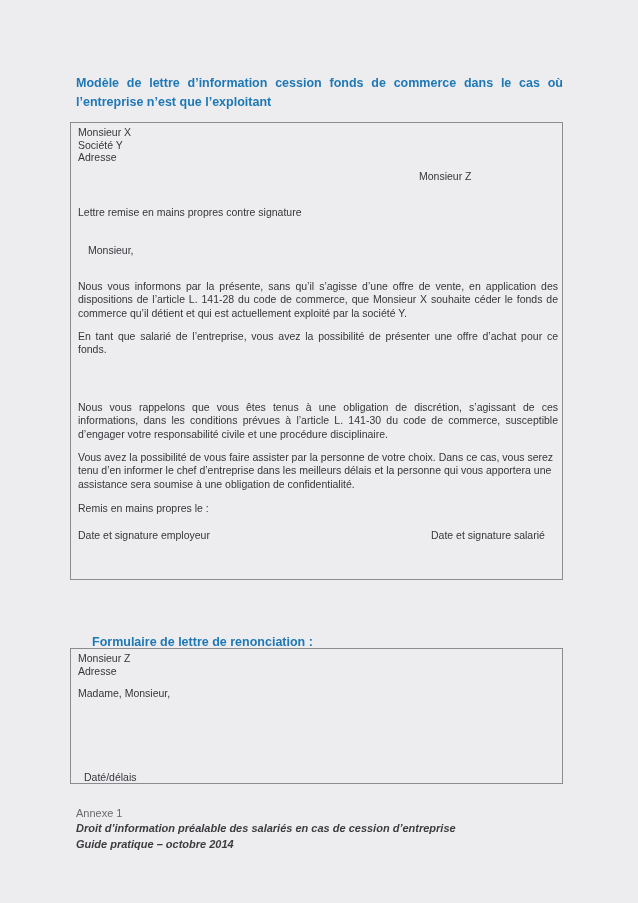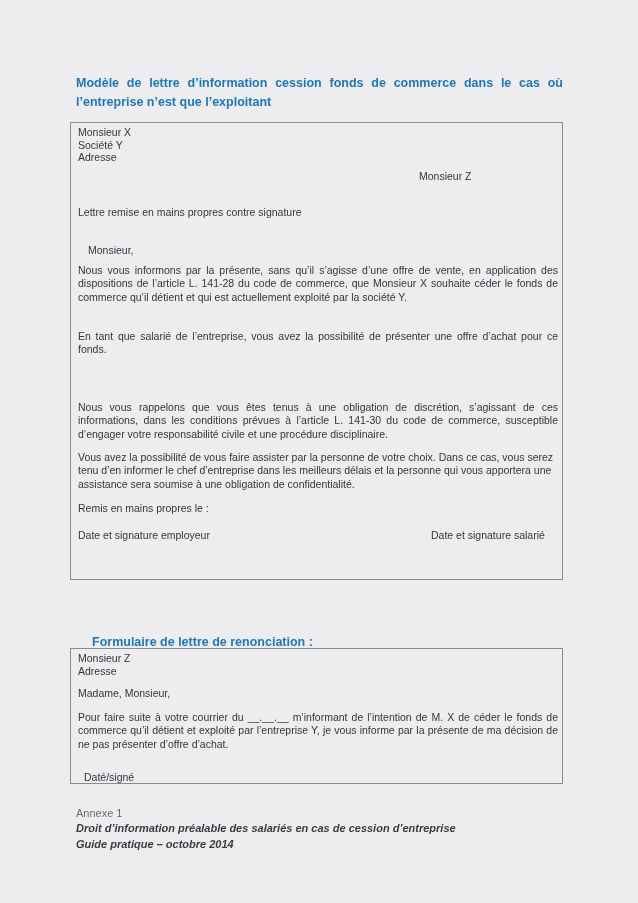--- a/index.html
+++ b/index.html
@@ -29,21 +29,21 @@
   .box1{top:122px;width:493px;height:458px;}
   .box2{top:648px;width:493px;height:136px;}
   .letter-box > div, .letter-box > p{position:absolute;margin:0;}
   .line{font-size:10.5px;line-height:12.6px;}
   .para{font-size:10.5px;line-height:13.4px;width:480px;}
   .just{text-align:justify;}
   .sender{left:7px;top:3px;}
   .addressee1{left:348px;top:47px;}
   .delivery{left:7px;top:83px;}
   .salutation1{left:17px;top:121px;}
-  .p1{left:7px;top:141px;}
+  .p1{left:7px;top:157px;}
   .p2{left:7px;top:207px;}
   .p3{left:7px;top:243px;}
   .p4{left:7px;top:278px;}
   .p5{left:7px;top:328px;}
   .handover{left:7px;top:379px;}
   .sig-left{left:7px;top:406px;}
   .sig-right{left:360px;top:406px;}
   .recipient2{left:7px;top:3px;}
   .salutation2{left:7px;top:38px;}
   .p6{left:7px;top:62px;}
@@ -79,21 +79,20 @@
 </div>
 
 <h2 class="section-title">Formulaire de lettre de renonciation :</h2>
 
 <div class="letter-box box2">
   <div class="recipient2">
     <div class="line">Monsieur Z</div>
     <div class="line">Adresse</div>
   </div>
   <div class="line salutation2">Madame, Monsieur,</div>
-  <p class="para just p6">Pour faire suite à votre courrier du __.__.__ m’informant de l’intention de M. X de céder le fonds de commerce qu’il détient et exploité par l’entreprise Y, je vous informe par la présente de ma décision de ne pas présenter d’offre d’achat.</p>
-  <div class="line signed">Daté/signé</div>
+  <div class="line signed">Daté/délais</div>
 </div>
 
 <div class="footer">
   <div class="annexe">Annexe 1</div>
   <div class="ref">Droit d’information préalable des salariés en cas de cession d’entreprise</div>
   <div class="ref">Guide pratique – octobre 2014</div>
 </div>
 
 </body></html>

